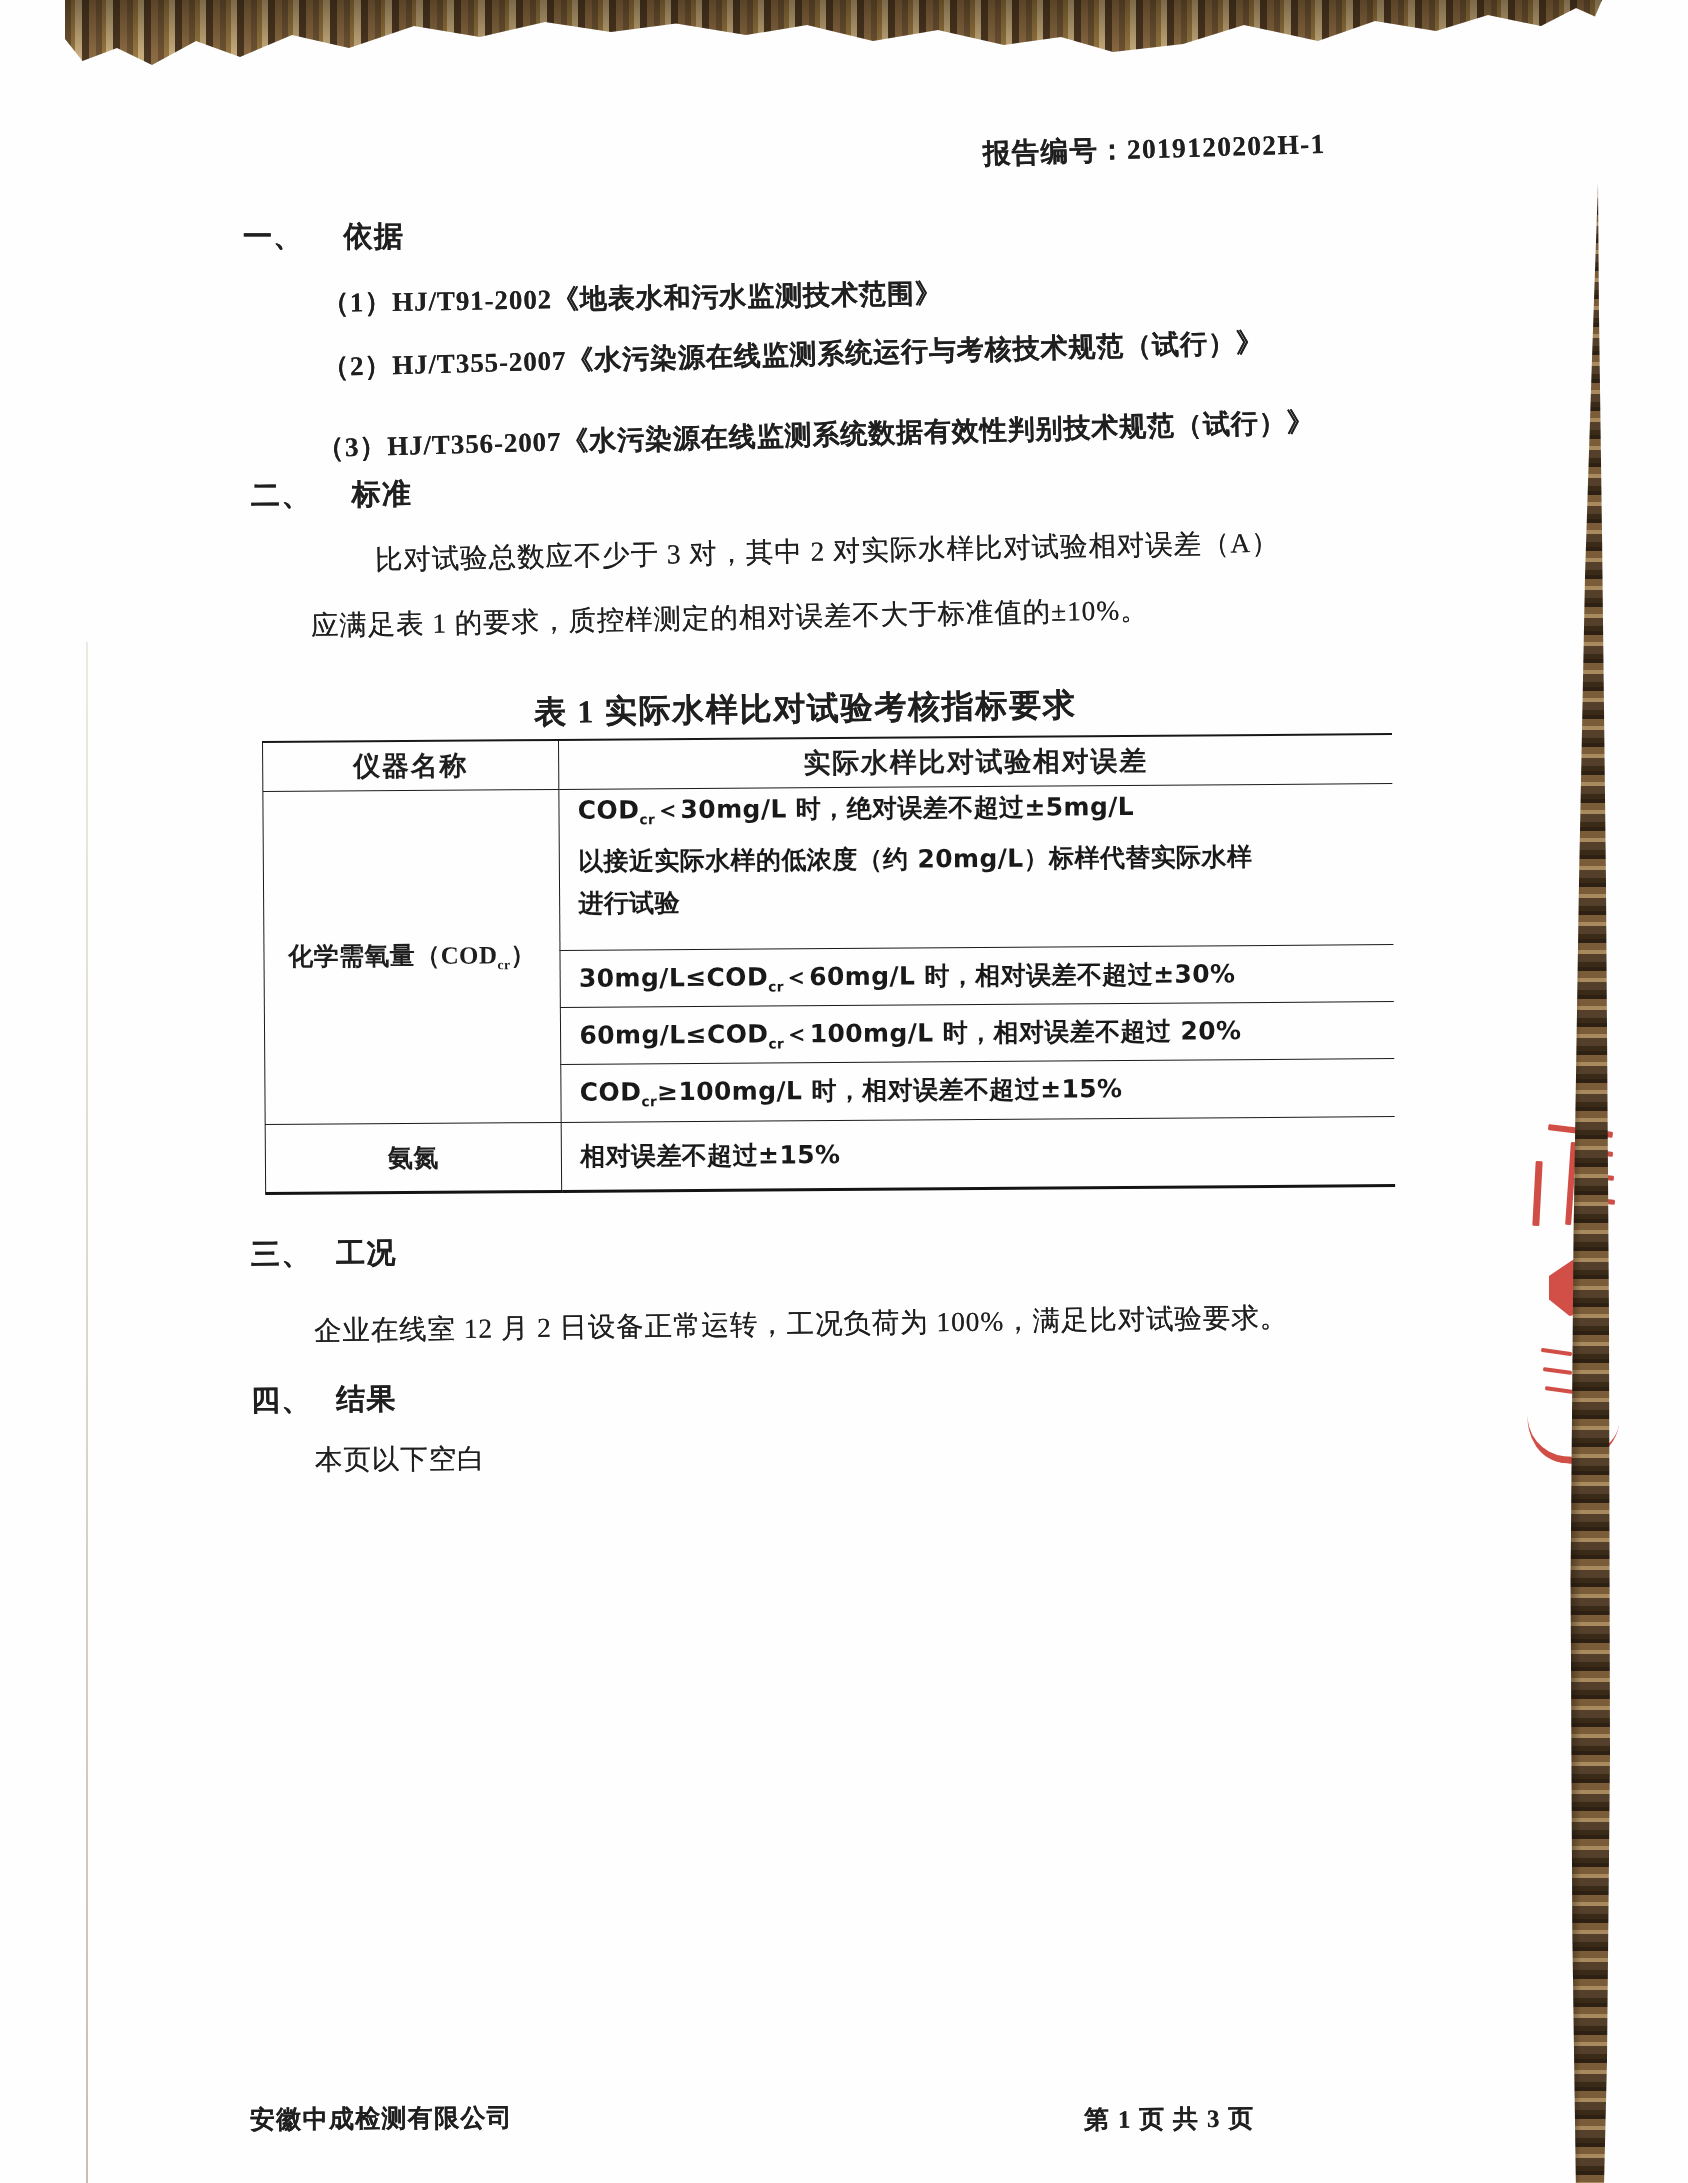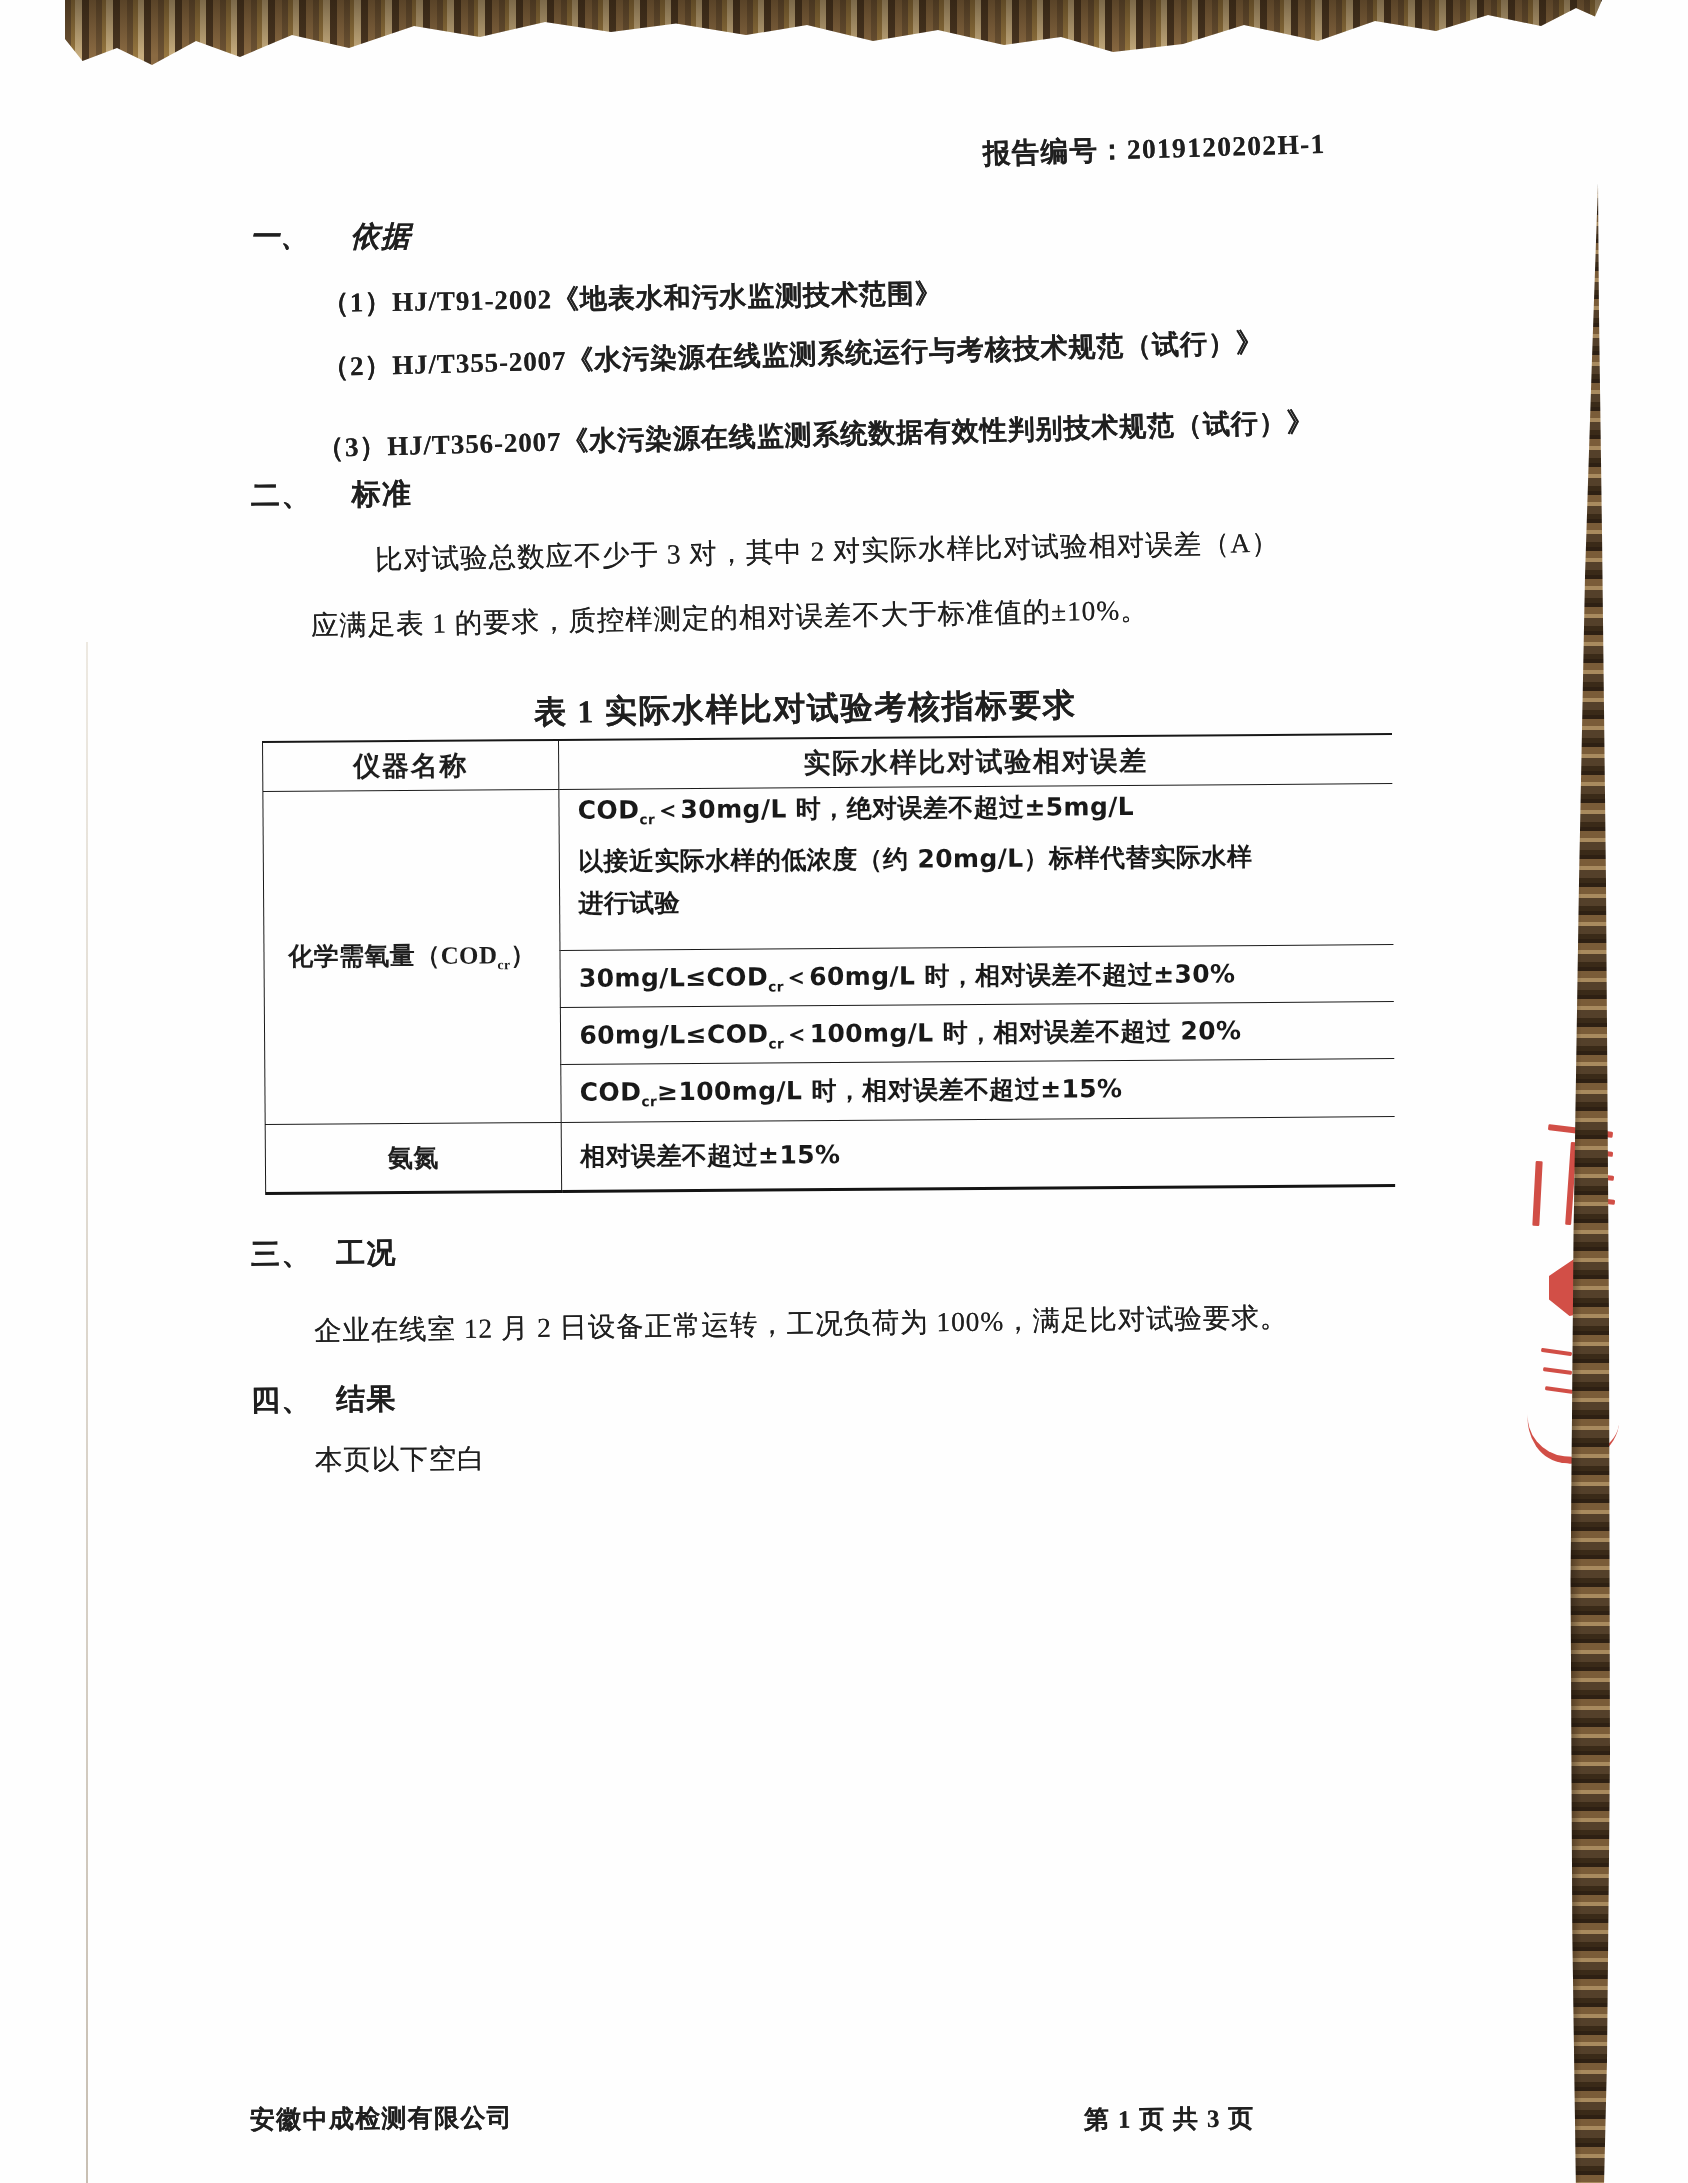--- a/index.html
+++ b/index.html
@@ -92,21 +92,21 @@
     <div class="bar" style="left:0px;top:8.7px;width:31px;height:4.4px;transform:rotate(8deg);"></div>
     <div class="bar" style="left:1.7px;top:28px;width:29px;height:4.4px;transform:rotate(8deg);"></div>
     <div class="bar" style="left:3.5px;top:47px;width:28px;height:4.4px;transform:rotate(8deg);"></div>
     <div class="bar" style="left:42px;top:0px;width:5.2px;height:70px;transform:rotate(3deg);"></div>
     <div class="bar" style="left:61px;top:2.6px;width:5.2px;height:70px;transform:rotate(3deg);"></div>
   </div>
   <div id="stamp-arc" class="abs stamp"></div>
 
   <div class="abs h-line ink" style="left:983px;top:136px;font-size:27.5px;transform:rotate(-1.7deg);transform-origin:left center;">报告编号：2019120202H-1</div>
 
-  <div class="abs h-line ink" style="left:250px;top:217px;font-style:italic;">
+  <div class="abs h-line ink" style="left:243px;top:217px;">
     <span>一、</span><span class="h-gap"></span><span>依据</span>
   </div>
   <div class="abs item-line ink" style="left:322px;top:285px;transform:rotate(-0.9deg);transform-origin:left center;">（1）HJ/T91-2002《地表水和污水监测技术范围》</div>
   <div class="abs item-line ink" style="left:322px;top:349px;transform:rotate(-1.5deg);transform-origin:left center;">（2）HJ/T355-2007《水污染源在线监测系统运行与考核技术规范（试行）》</div>
   <div class="abs item-line ink" style="left:317px;top:430px;transform:rotate(-1.5deg);transform-origin:left center;">（3）HJ/T356-2007《水污染源在线监测系统数据有效性判别技术规范（试行）》</div>
 
   <div class="abs h-line ink" style="left:251px;top:476px;transform:rotate(-0.5deg);transform-origin:left center;">
     <span>二、</span><span class="h-gap"></span><span>标准</span>
   </div>
   <div class="abs para-line ink" style="left:375px;top:542px;transform:rotate(-1.1deg);transform-origin:left center;">比对试验总数应不少于 3 对，其中 2 对实际水样比对试验相对误差（A）</div>

